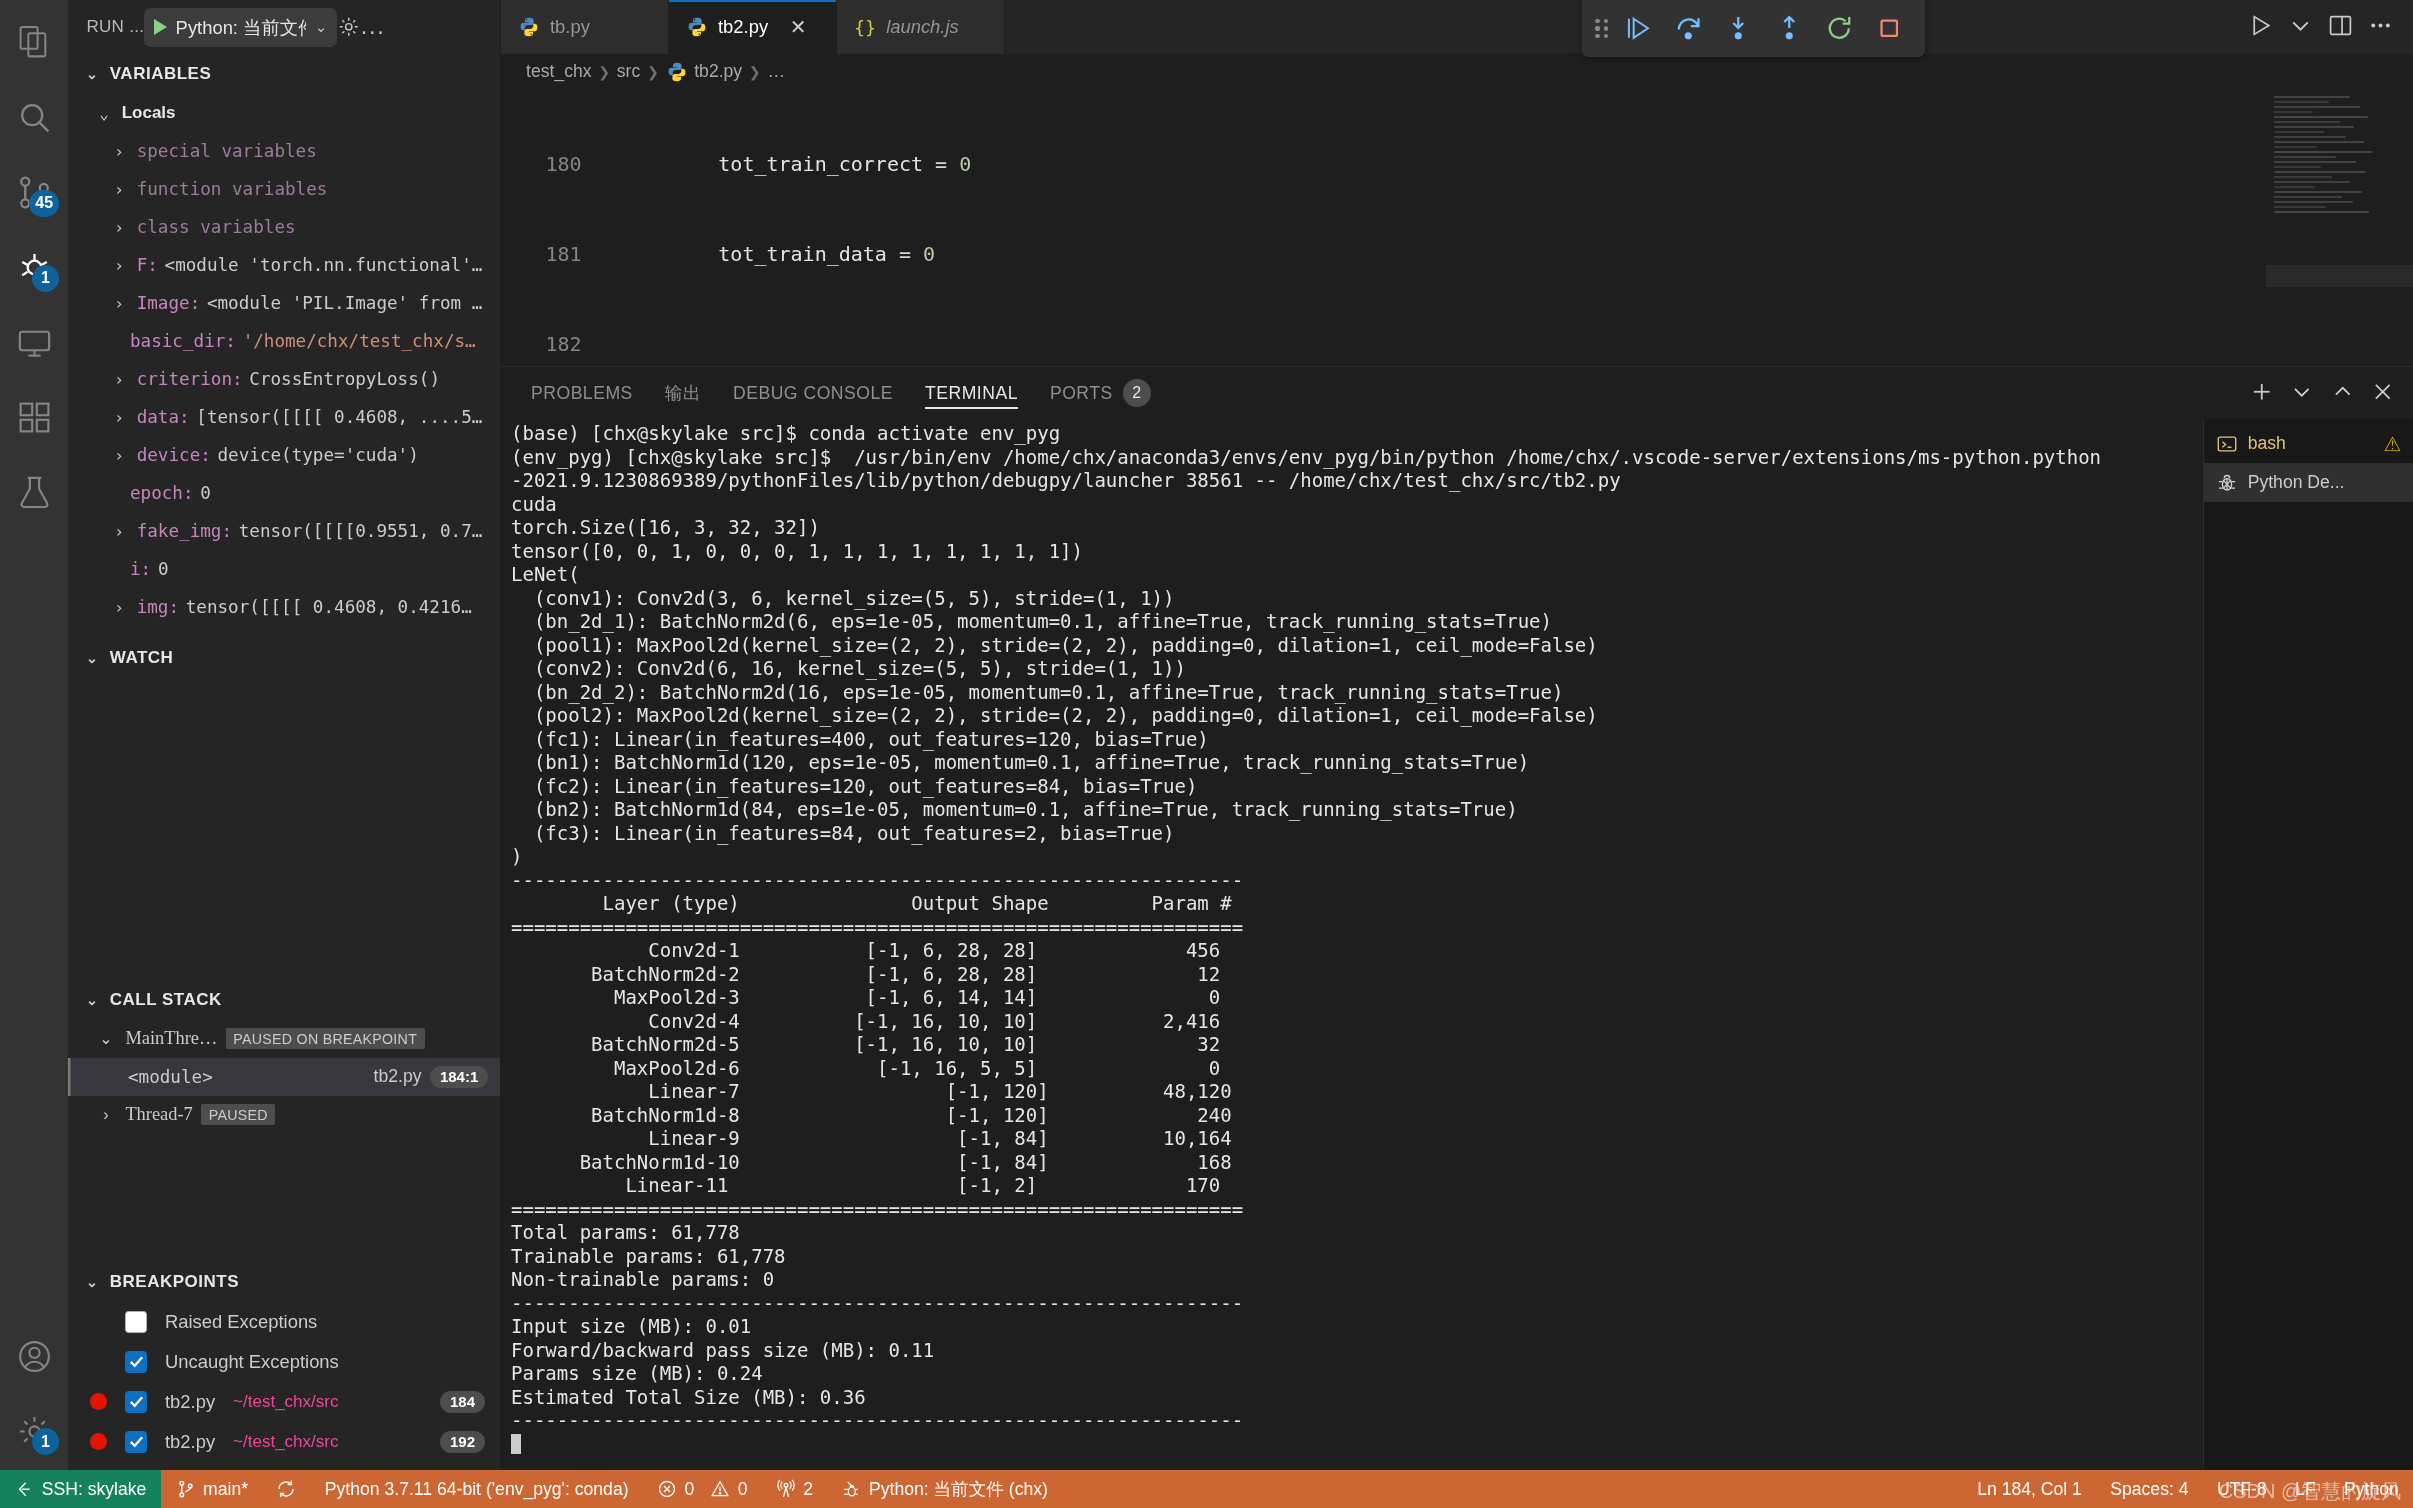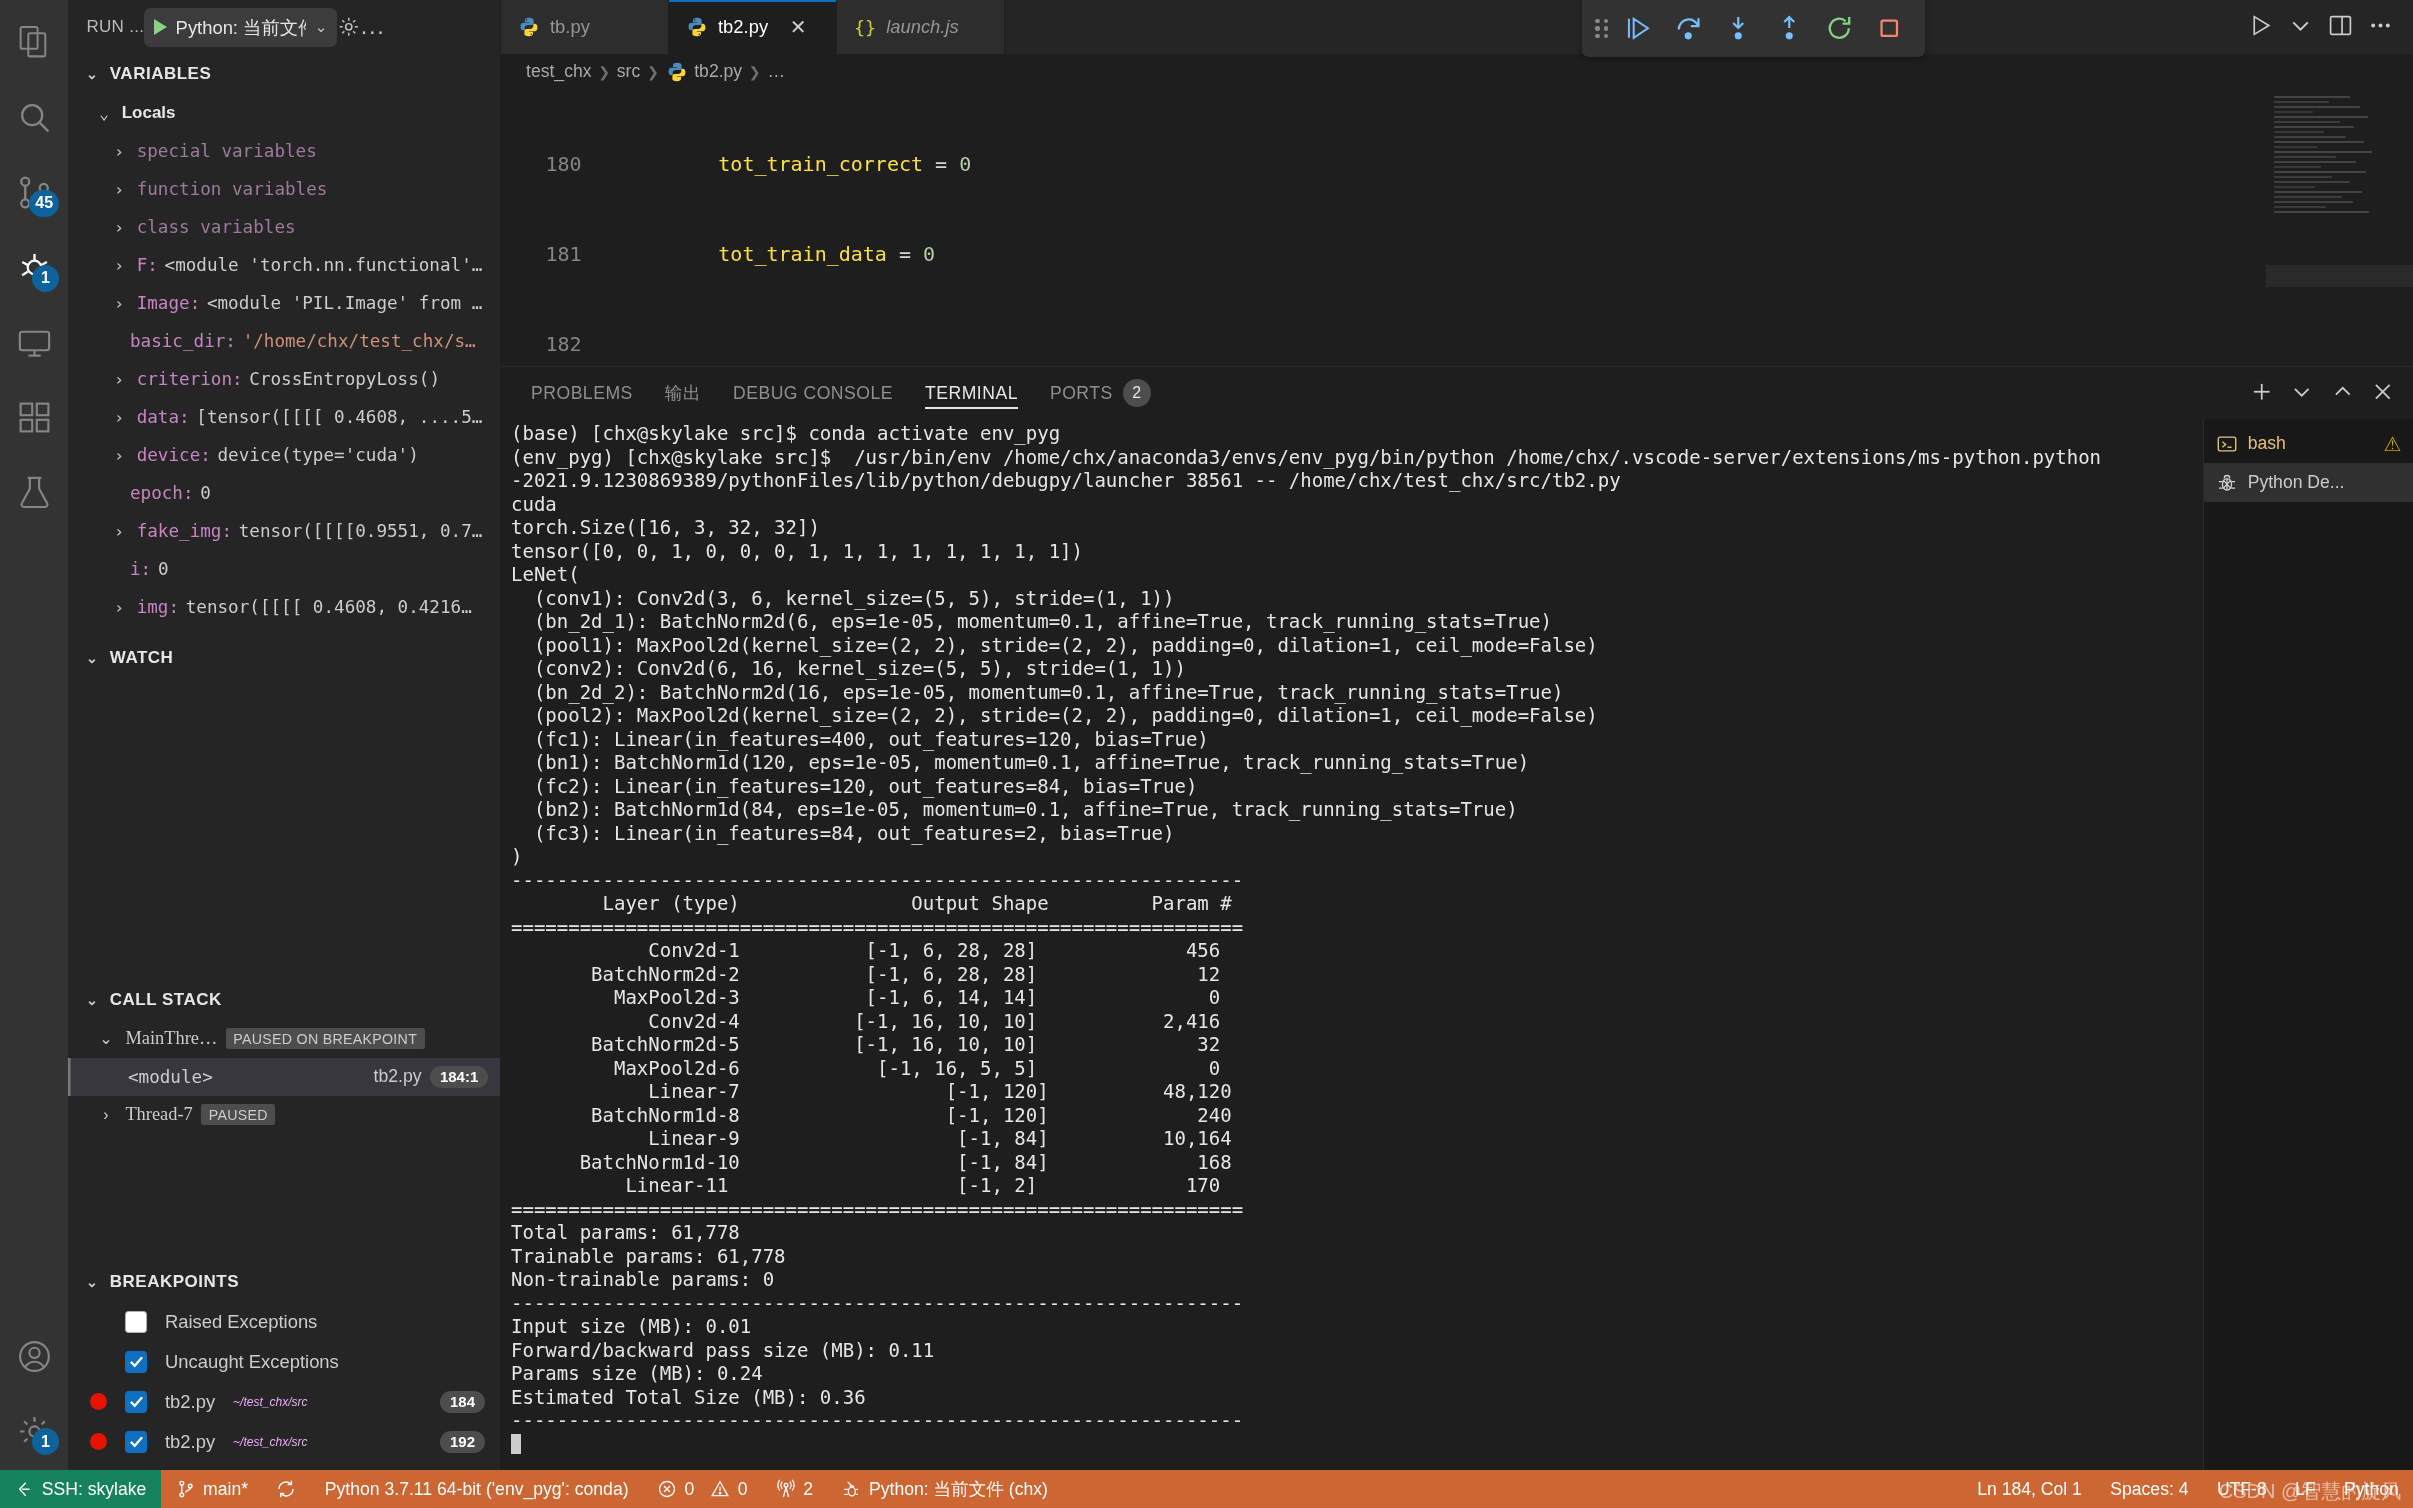--- a/index.html
+++ b/index.html
@@ -106,21 +106,21 @@
   }
   .bp-dot { width: 17px; height: 17px; border-radius: 50%; background: #e51400; flex-shrink: 0; }
   .bp-dot.hidden { visibility: hidden; }
   .cbox {
     width: 22px; height: 22px; border-radius: 3.4px; flex-shrink: 0;
     display: flex; align-items: center; justify-content: center;
     background: #ffffff; border: 0.8px solid #b0b0b0;
   }
   .cbox.on { background: #0e70c0; border-color: #0e70c0; }
   .cbox svg { width: 17px; height: 17px; }
-  .bp-path { color: #f0abfc; font-size: 12px; font-style: italic; }
+  .bp-path { color: #ec4899; font-size: 17px; }
   .bp-line { margin-left: auto; }
 
   
   .editor-col { flex: 1; display: flex; flex-direction: column; min-width: 0; background: #1e1e1e; }
   .tabbar { height: 54px; background: #252526; display: flex; align-items: stretch; position: relative; flex-shrink: 0; }
   .tab {
     display: flex; align-items: center; gap: 10px;
     padding: 0 17px; min-width: 168px; background: #2d2d2d;
     color: #969696; font-size: 18.4px; border-right: 0.8px solid #1e1e1e;
     position: relative;
@@ -157,21 +157,21 @@
   .code-lines {
     font-family: "DejaVu Sans Mono", monospace; font-size: 20px; line-height: 30px;
     white-space: pre; position: relative;
   }
   .cl { display: flex; height: 30px; }
   .gutter {
     width: 99px; flex-shrink: 0; text-align: right; padding-right: 18.4px;
     color: #858585; position: relative;
   }
   .ctext { flex: 1; padding-left: 22px; }
-  .k-var { color: #fde047; }
+  .k-var { color: #e5e5e5; }
   .k-num { color: #b5cea8; }
   .k-id { color: #d4d4d4; }
 
   .minimap {
     position: absolute; right: 0; top: 0; width: 147px; height: 277px;
     background: #1e1e1e; opacity: .62; padding: 6.7px 8.4px;
   }
   .mm-line { height: 2.5px; margin-bottom: 2.5px; border-radius: 0.8px; }
   .mm-scroll { position: absolute; right: 0; top: 176px; width: 147px; height: 22px; background: rgba(121,121,121,.22); }
 

